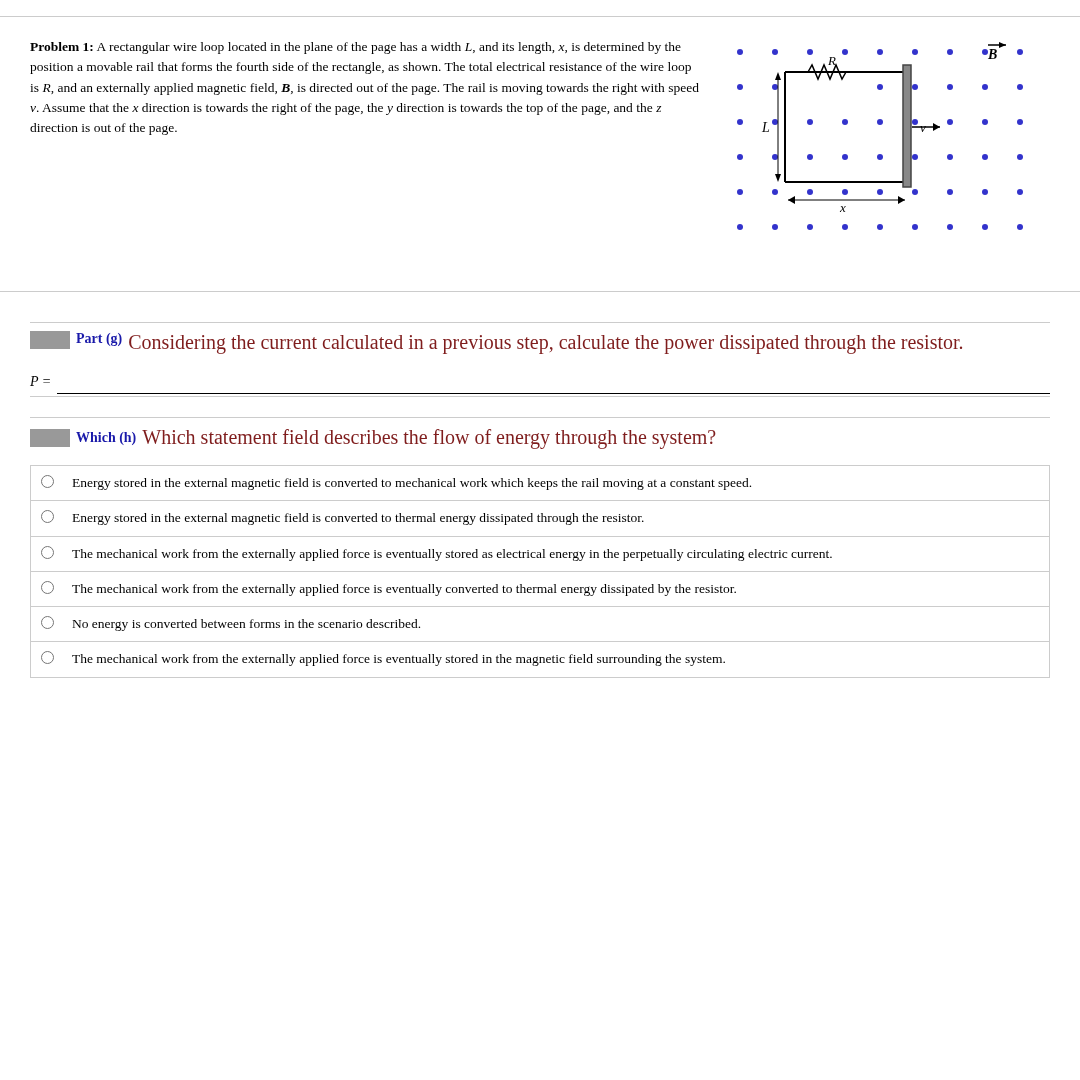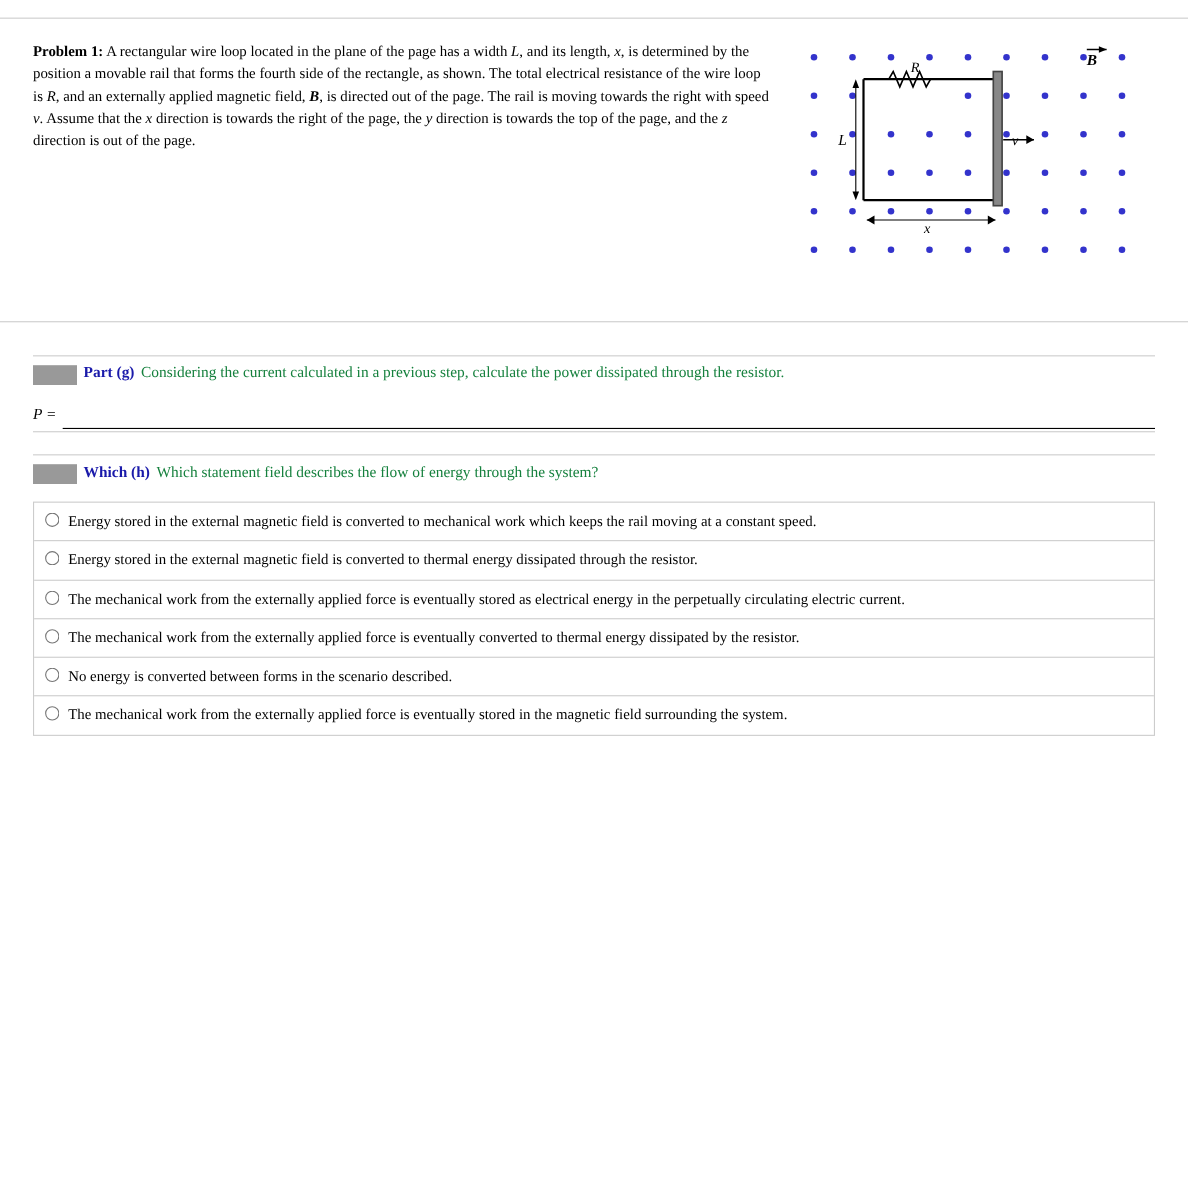--- a/index.html
+++ b/index.html
@@ -74,22 +74,22 @@
       display: inline-block;
     }
 
     .part-label {
       color: #1a1aaa;
       font-weight: bold;
       font-size: 14px;
     }
 
     .part-question {
-      font-size: 14px;
-      color: #15803d;
+      font-size: 20px;
+      color: #7f1d1d;
     }
 
     .answer-row {
       display: flex;
       align-items: center;
       gap: 6px;
       margin: 8px 0 20px 0;
       border-bottom: 1px solid #ccc;
       padding-bottom: 2px;
     }
@@ -125,21 +125,21 @@
     }
 
     .radio-options {
       border: 1px solid #ccc;
       width: 100%;
     }
 
     .radio-option {
       display: flex;
       align-items: flex-start;
-      gap: 8px;
+      gap: 18px;
       padding: 7px 10px;
       border-bottom: 1px solid #ccc;
       font-size: 13.5px;
       line-height: 1.5;
     }
 
     .radio-option:last-child {
       border-bottom: none;
     }
 

